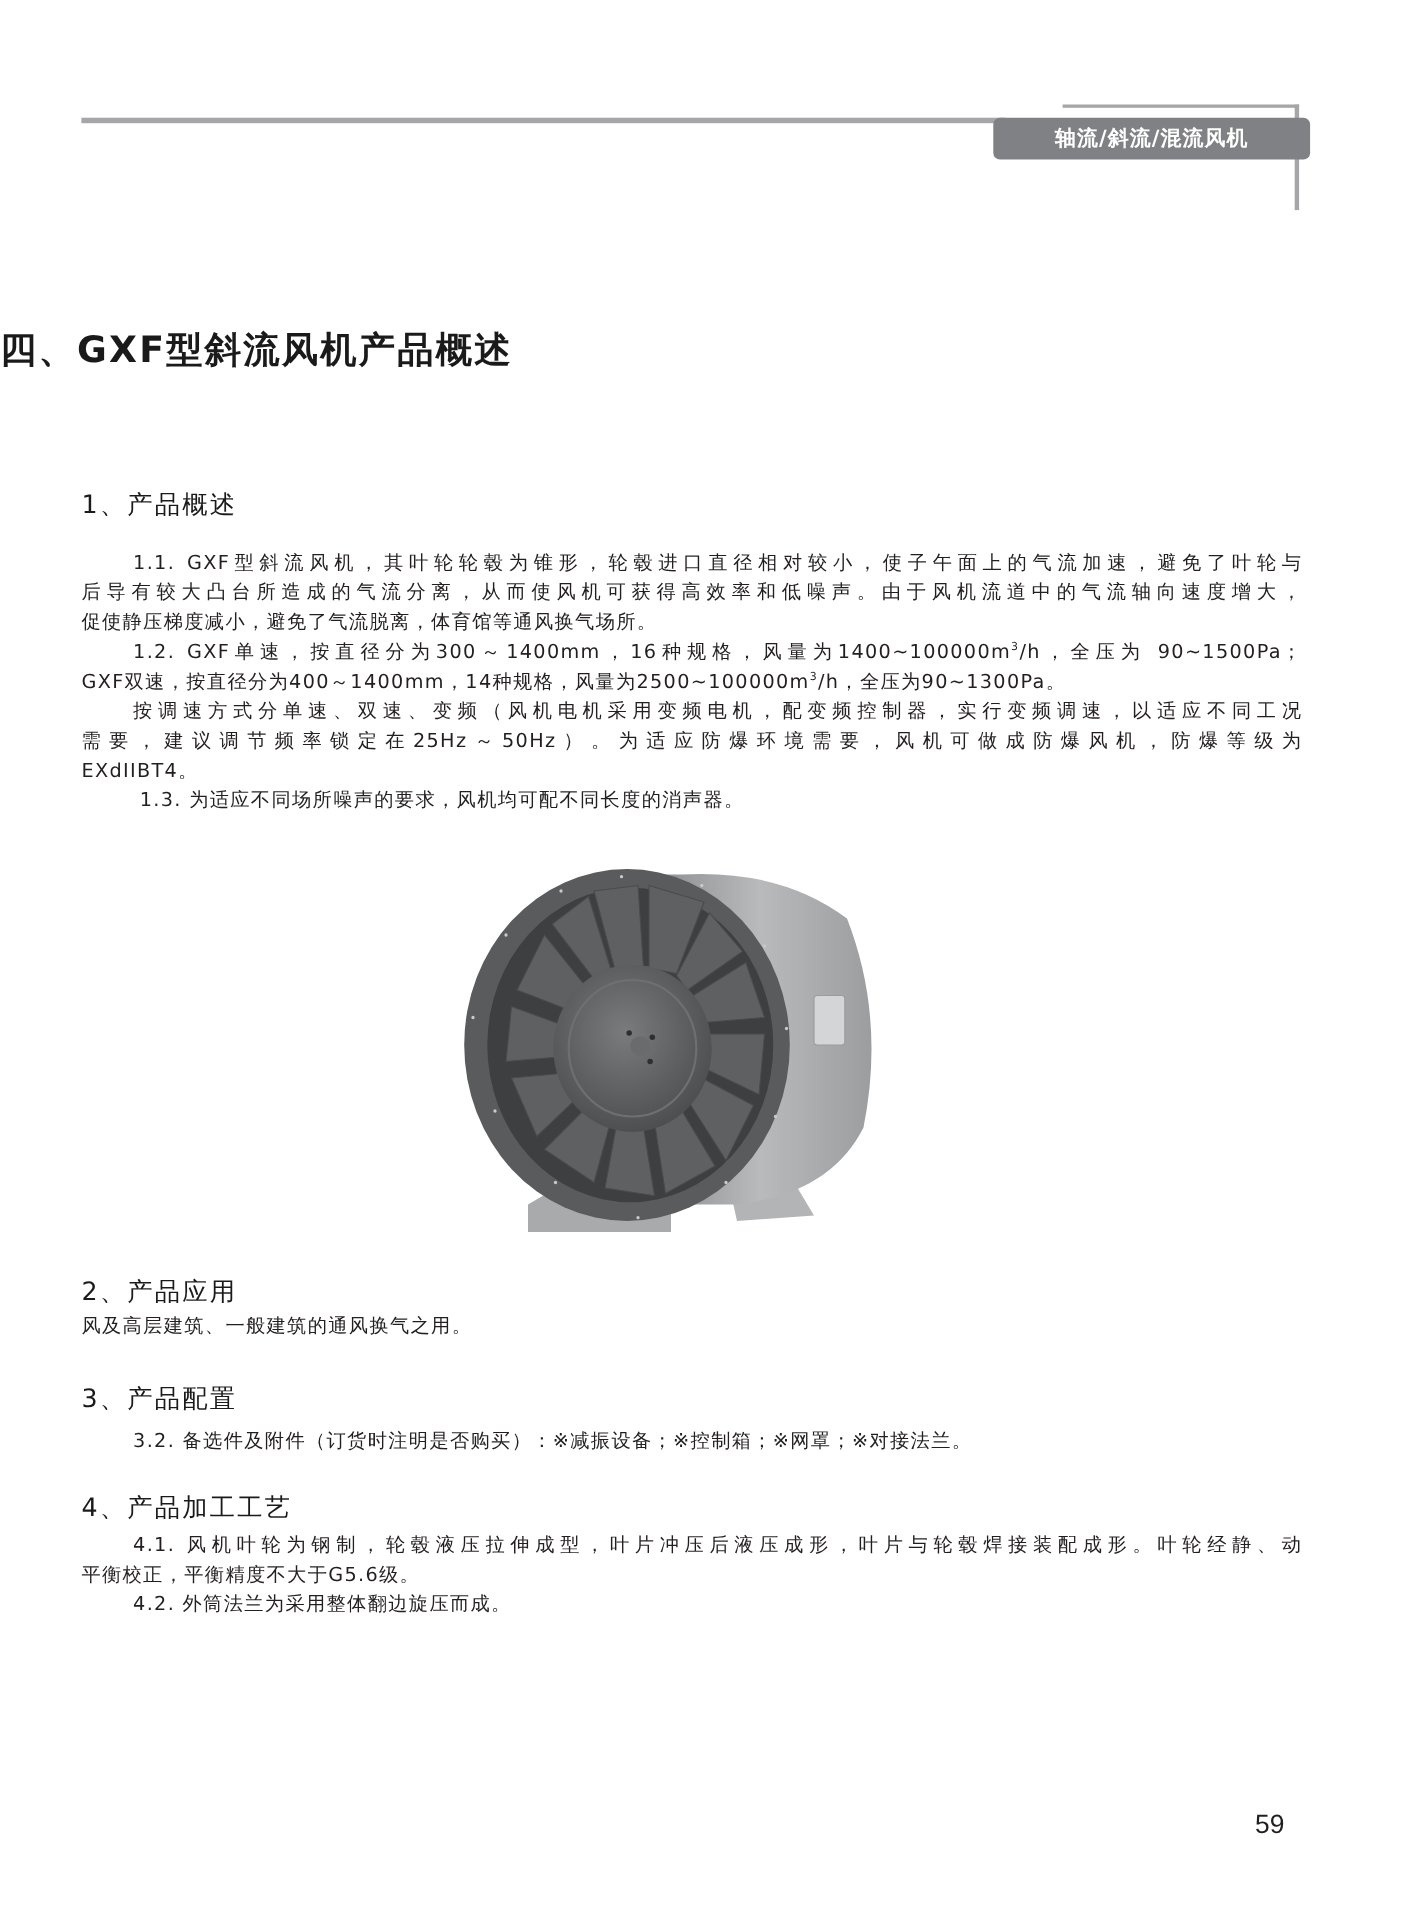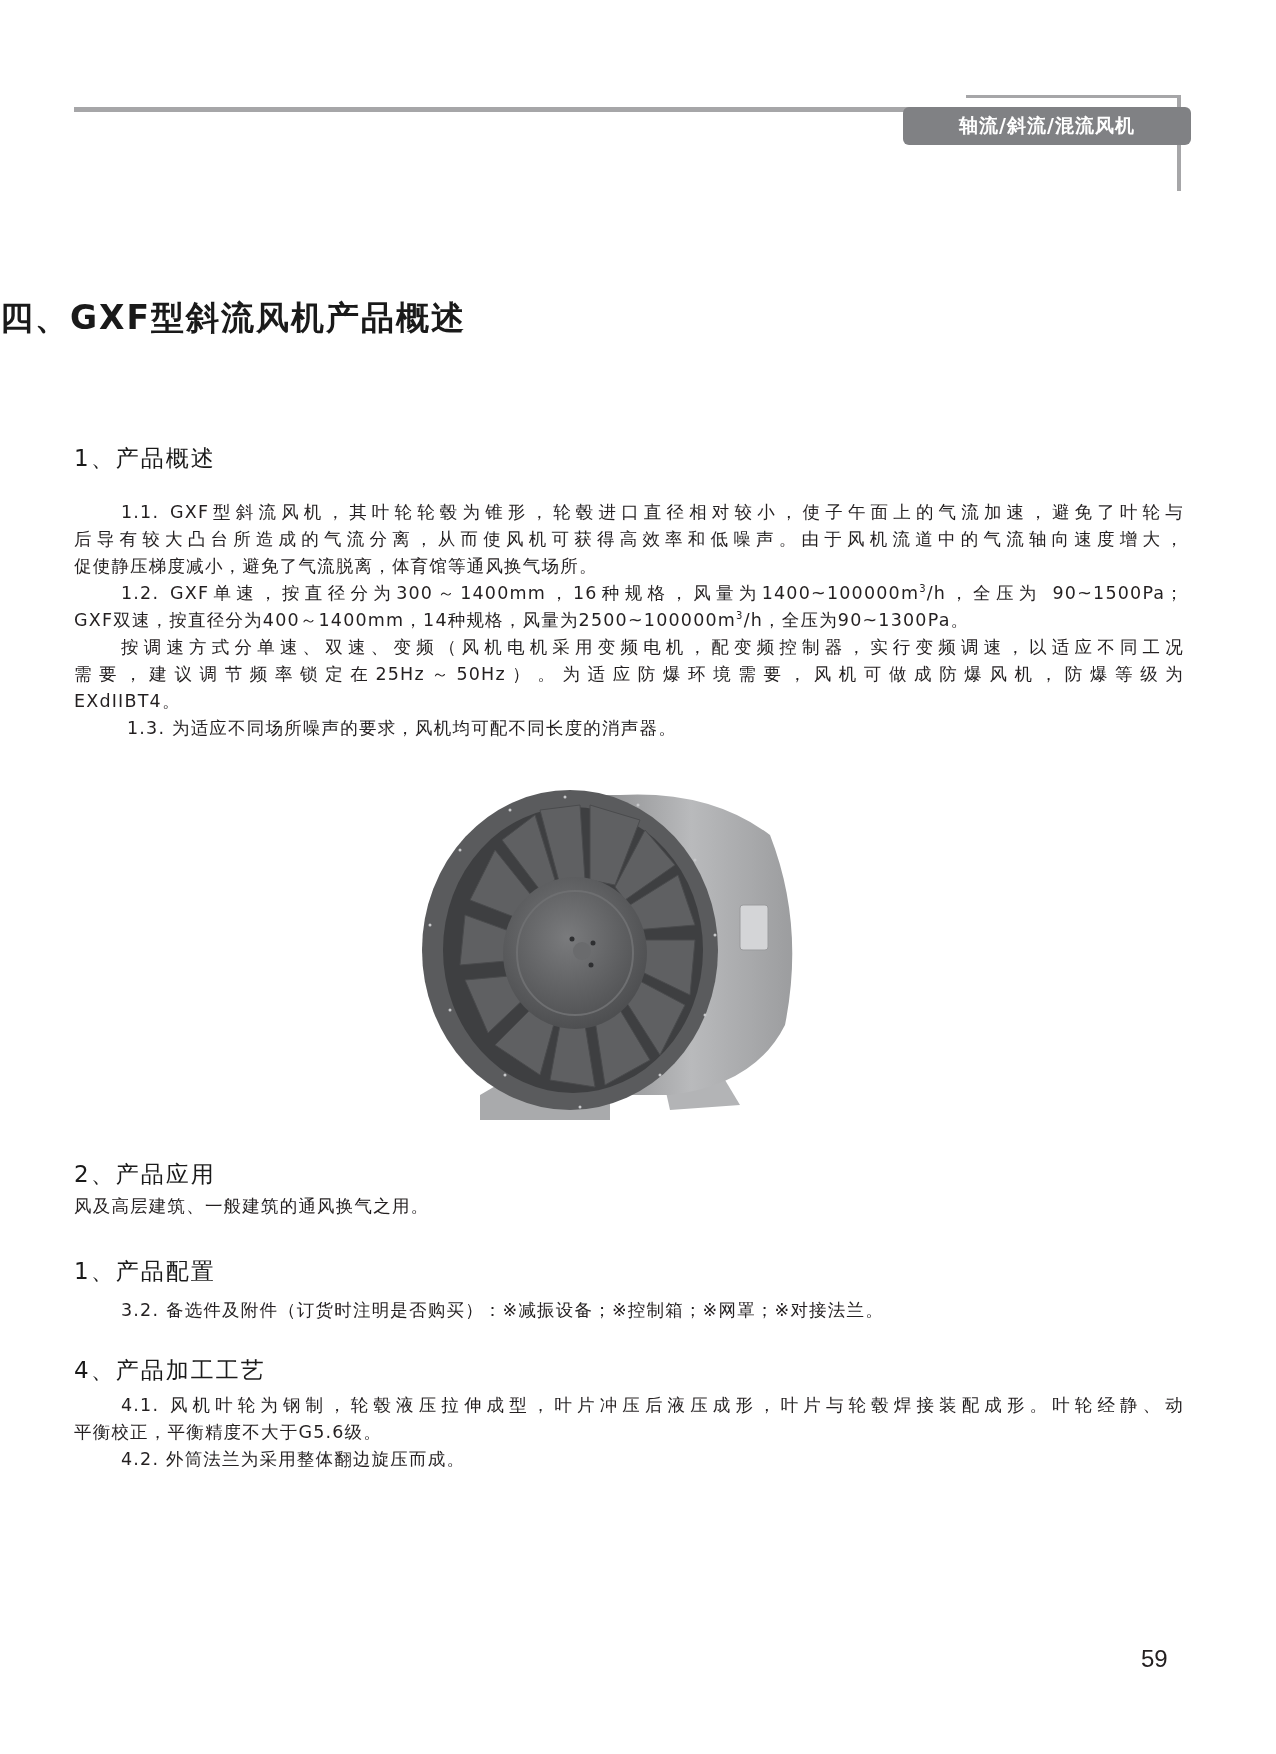--- a/index.html
+++ b/index.html
@@ -114,21 +114,21 @@
     <circle cx="50" cy="75" r="1.5"></circle>
       <circle cx="100" cy="35" r="1.5"></circle>
   </g>
 </svg>
 
 <div class="sec-h" style="top:1159px;">2、产品应用</div>
 <div class="para" style="top:1193px;">
   <p>风及高层建筑、一般建筑的通风换气之用。</p>
 </div>
 
-<div class="sec-h" style="top:1256px;">1、产品配置</div>
+<div class="sec-h" style="top:1256px;">3、产品配置</div>
 <div class="para" style="top:1297px;">
   <p class="indent" style="text-indent:47px;">3.2. 备选件及附件（订货时注明是否购买）：※减振设备；※控制箱；※网罩；※对接法兰。</p>
 </div>
 
 <div class="sec-h" style="top:1355px;">4、产品加工工艺</div>
 <div class="para" style="top:1392px;">
   <p class="indent justify-line">4.1. 风机叶轮为钢制，轮毂液压拉伸成型，叶片冲压后液压成形，叶片与轮毂焊接装配成形。叶轮经静、动</p>
   <p>平衡校正，平衡精度不大于G5.6级。</p>
   <p class="indent">4.2. 外筒法兰为采用整体翻边旋压而成。</p>
 </div>

